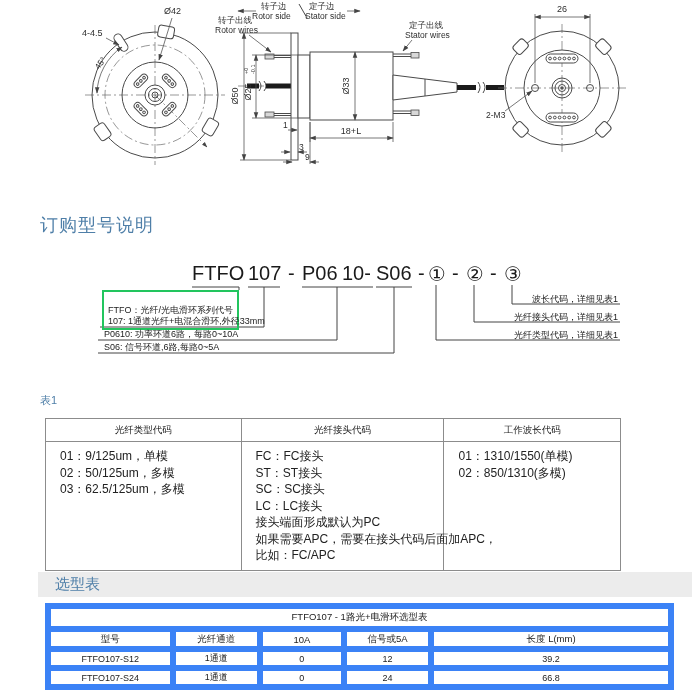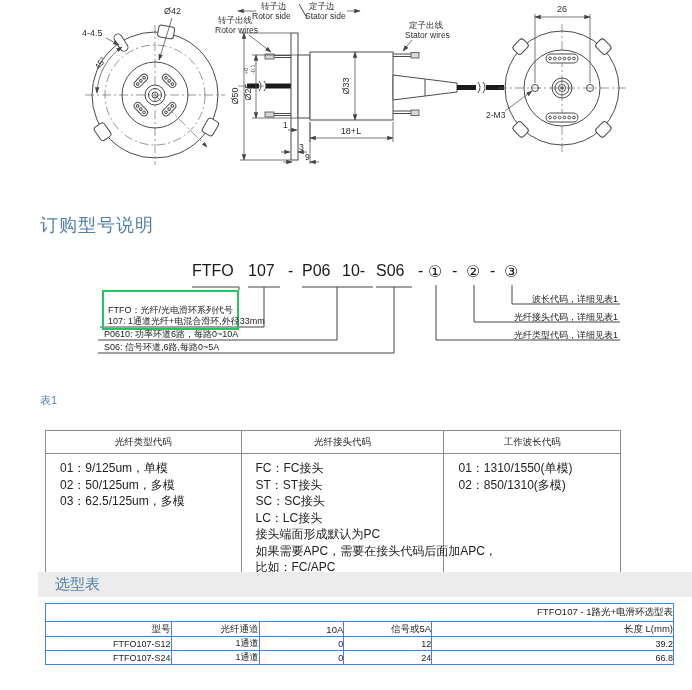--- a/index.html
+++ b/index.html
@@ -18,37 +18,37 @@
   .pin{fill:#d8d8d8;stroke:#4a4a4a;stroke-width:.8}
   text.dwg{font-size:9px;fill:#2e2e2e}
   text.dwg8{font-size:8.5px;fill:#2e2e2e}
   text.dwg5{font-size:5.5px;fill:#2e2e2e}
   
   .h-blue{color:#4f7fa8;font-weight:normal}
   #ordering-heading{left:40px;top:8px;font-size:18px;letter-spacing:1px}
   
   #ordering{left:0;top:205px;width:692px;height:160px}
   #ordering svg{position:absolute;left:0;top:0}
-  .model-seg{position:absolute;top:57px;font-size:16px;color:#1a1a1a;white-space:nowrap}
+  .model-seg{position:absolute;top:57px;font-size:20px;color:#1a1a1a;white-space:nowrap}
   .callout{position:absolute;font-size:9px;color:#222;white-space:nowrap}
   .callout-box{border:2px solid #22c55e;padding:12px 4px;line-height:12px}
   .callout-r{text-align:right}
   
   table{border-collapse:collapse;table-layout:fixed}
   #table1-section{left:0;top:390px;width:692px;height:180px}
   #table1-heading{left:40px;top:3px;font-size:11px}
-  #table1{left:45px;top:40px;width:576px}
+  #table1{left:45px;top:28px;width:576px}
   #table1 th{border:1px solid #8c8c8c;font-size:9.5px;font-weight:normal;height:20px;color:#222}
   #table1 td{border:1px solid #8c8c8c;vertical-align:top;padding:6px 4px 6px 14px;font-size:12px;color:#222}
   #table1 td div{line-height:16.5px;white-space:nowrap}
   #sel-section{left:0;top:570px;width:692px;height:120px}
   #sel-band{left:38px;top:2px;width:654px;height:25px;background:#ececec}
   #sel-heading{left:55px;top:5px;font-size:15px}
   #sel-table{left:45px;top:33px;width:629px}
-  #sel-table td{border:1px solid #3b82f6;font-size:9px;color:#222;text-align:right;padding:0;white-space:nowrap}
+  #sel-table td{border:6px solid #3b82f6;font-size:9px;color:#222;text-align:center;padding:0;white-space:nowrap}
   #sel-table .title-row td{height:17px;font-size:9.5px}
   #sel-table .head-row td{height:14px;font-size:9.5px}
   #sel-table .data-row td{height:12px}
 </style>
 </head>
 <body>
 
 <svg id="drawing" width="692" height="205" viewBox="0 0 692 205">
   <defs>
     <marker id="arr" viewBox="0 0 10 10" refX="9" refY="5" markerWidth="8" markerHeight="8" orient="auto-start-reverse">

